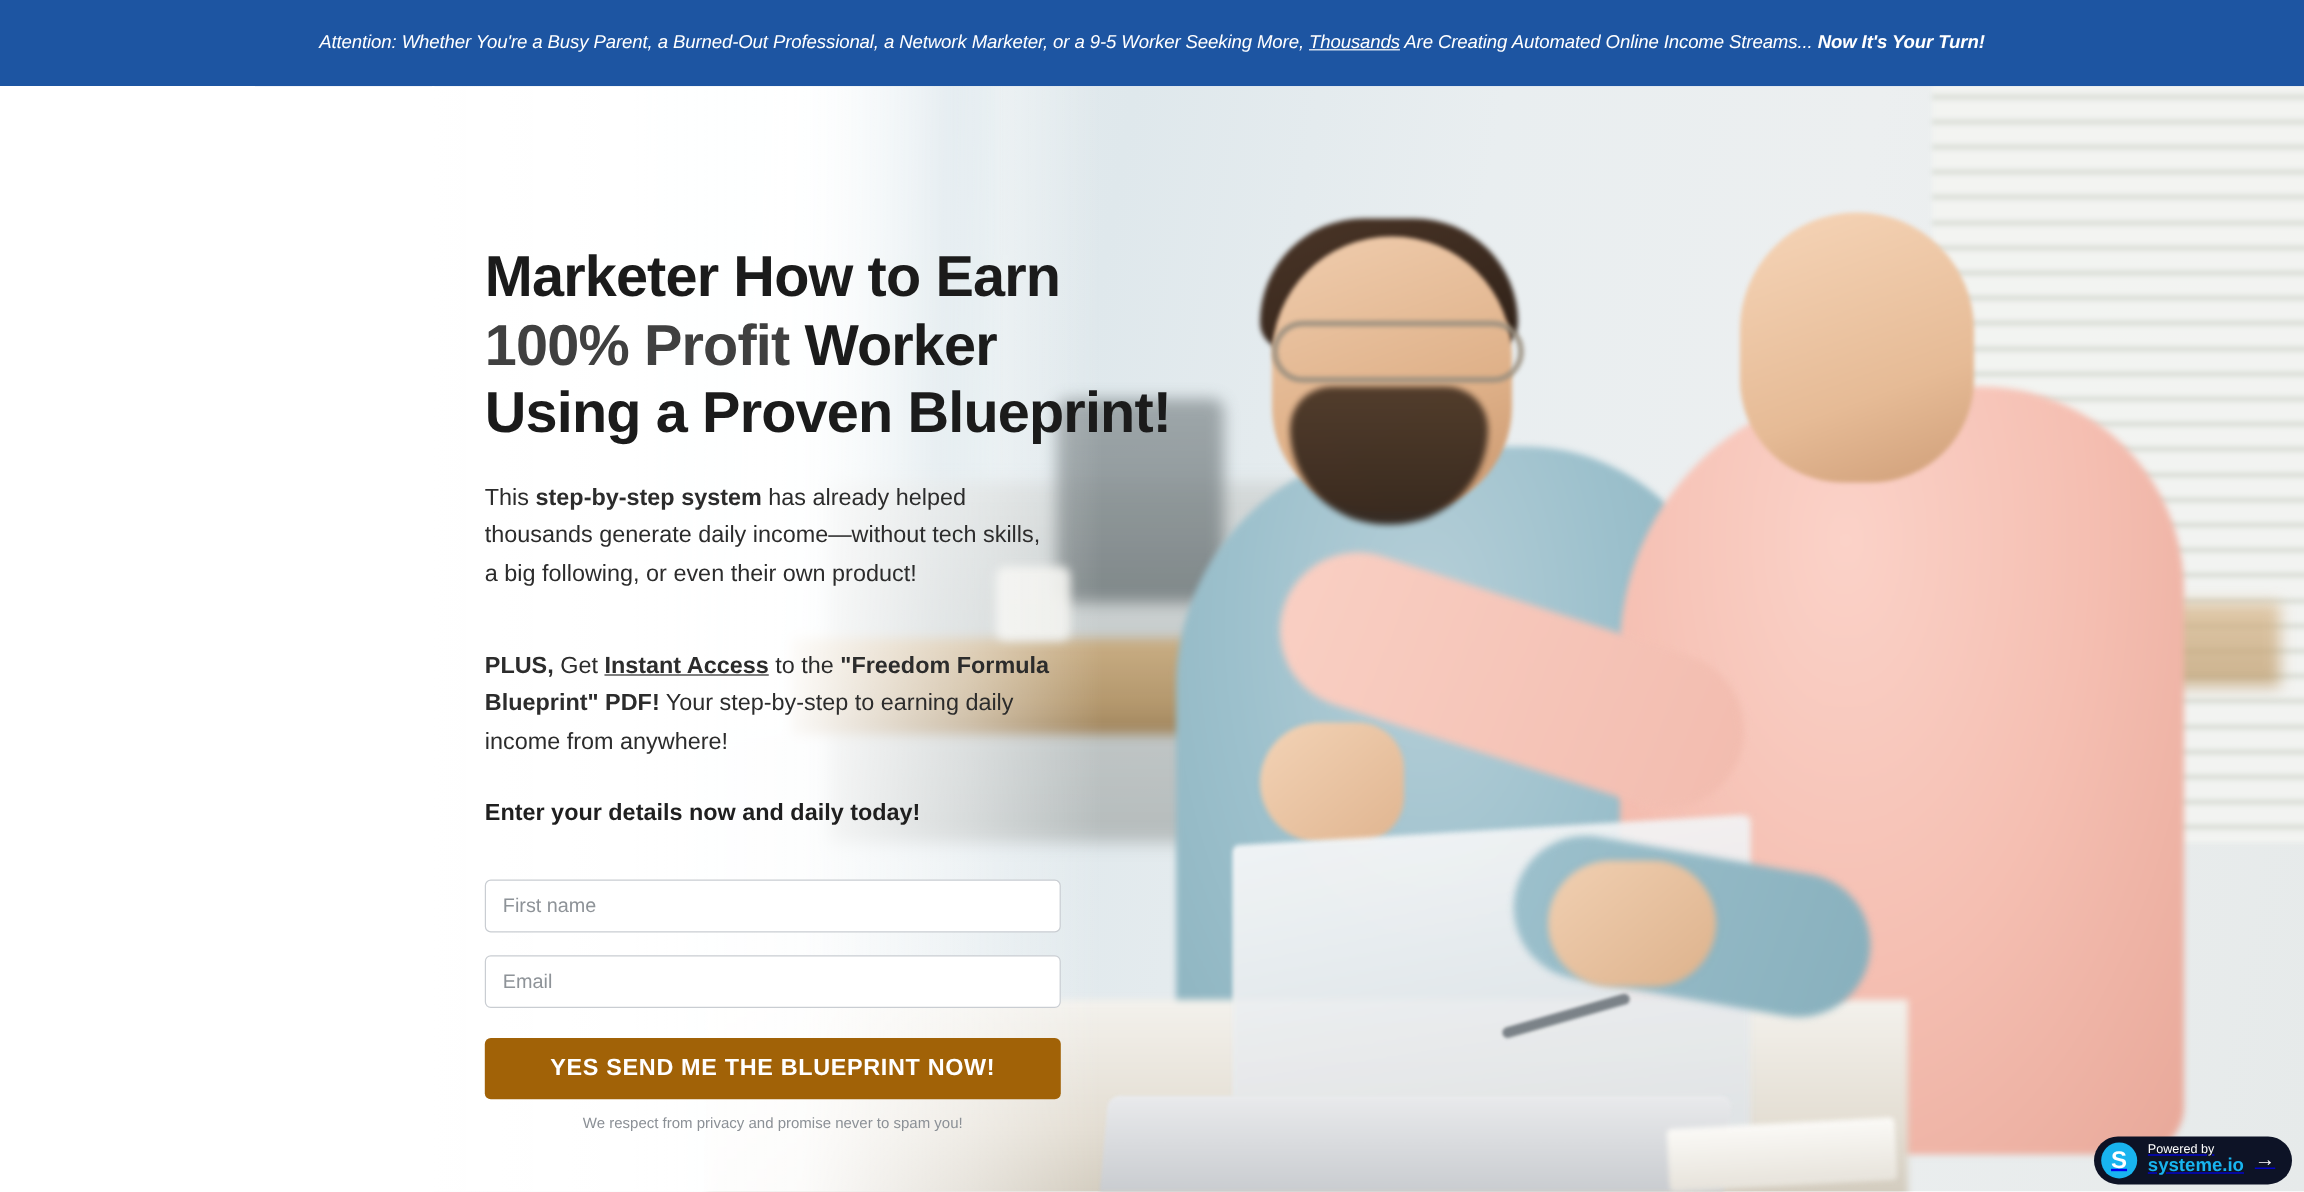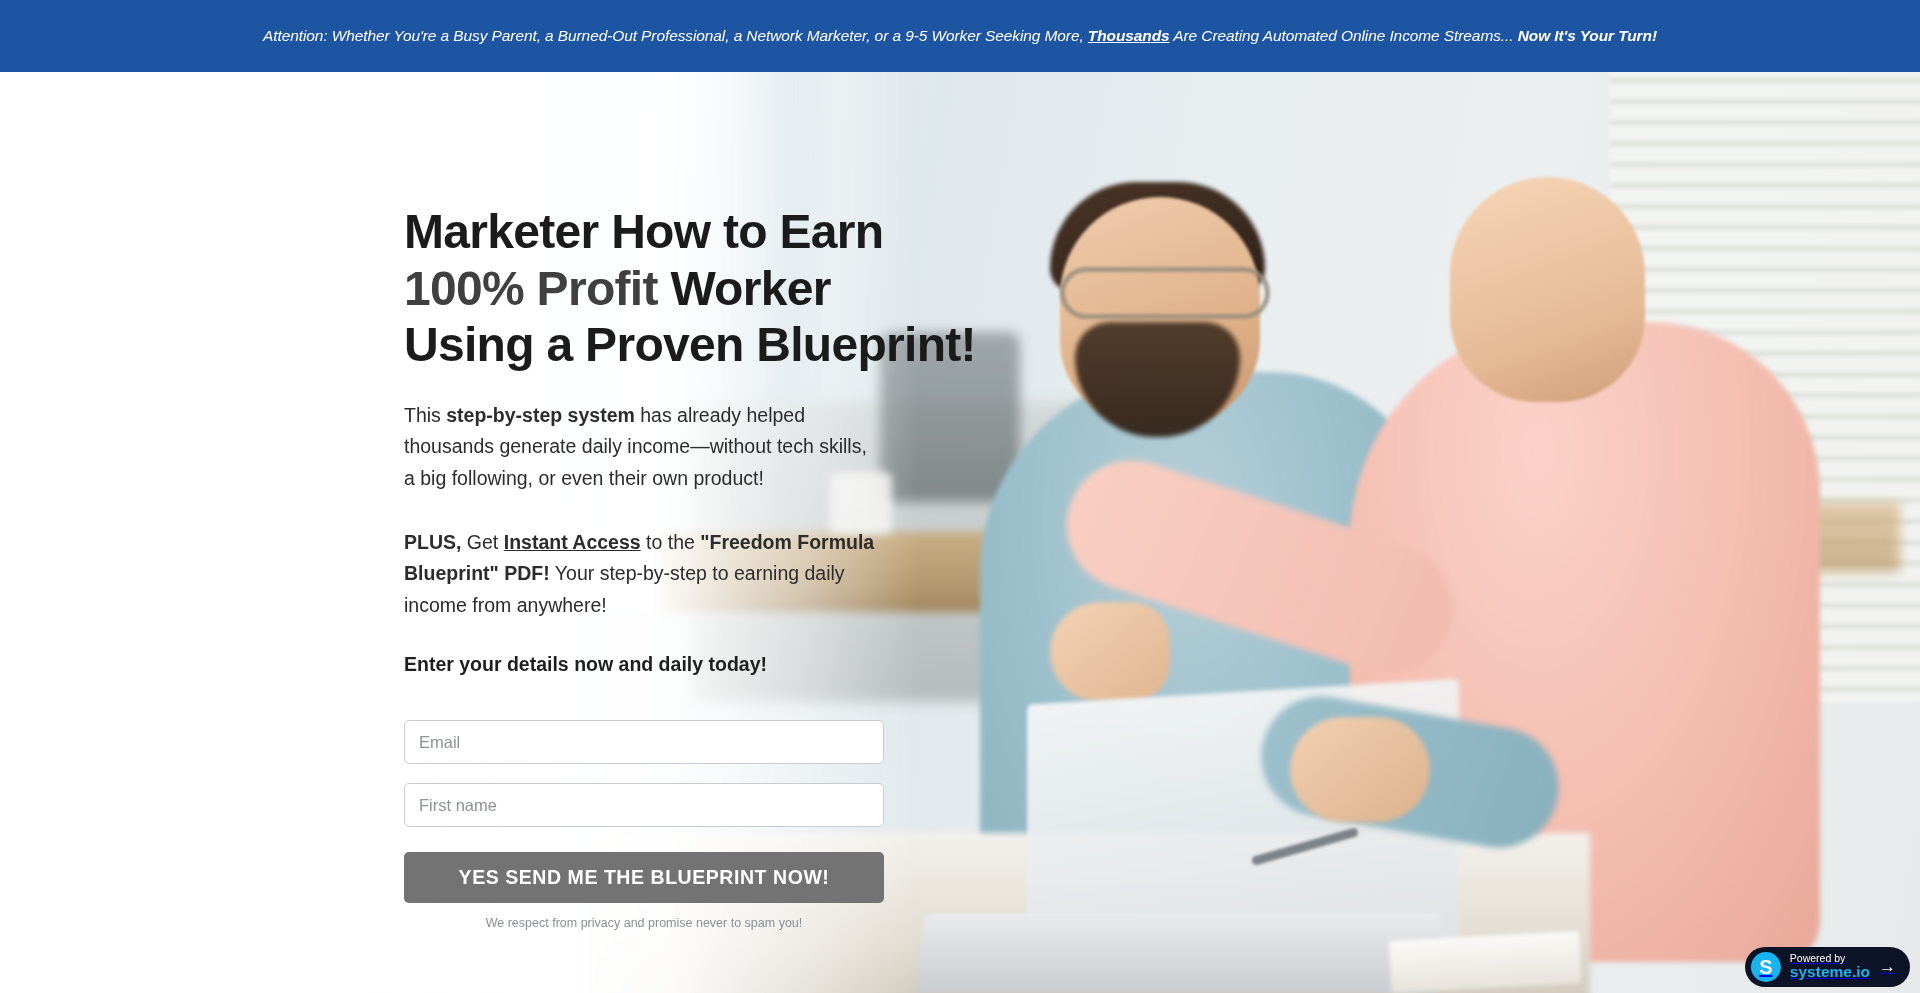--- a/index.html
+++ b/index.html
@@ -18,21 +18,21 @@
     display: flex; align-items: center; justify-content: center;
   }
   .announce-text {
     color: #ffffff;
     font-size: 15.5px;
     font-style: italic;
     letter-spacing: -0.1px;
     white-space: nowrap;
   }
   .announce-text b { font-weight: 700; }
-  .announce-text u.strong { font-weight: 700; text-decoration: underline; }
+  .announce-text u.strong { font-weight: 400; text-decoration: underline; }
 
   
   .hero {
     position: absolute; left: 0; top: 72px;
     width: 1920px; height: 921px;
     background: #ffffff;
     overflow: hidden;
   }
 
   
@@ -217,21 +217,21 @@
 
   .para {
     margin-top: 26px;
     font-size: 19.5px;
     line-height: 1.62;
     color: #2c2c2c;
     max-width: 472px;
   }
   .para b { font-weight: 700; }
   .para u.ia { font-weight: 700; text-decoration: underline; }
-  .para-2 { margin-top: 32px; max-width: 478px; }
+  .para-2 { margin-top: 45px; max-width: 478px; }
   .lead-in {
     margin-top: 32px;
     font-size: 19.5px;
     font-weight: 700;
     color: #1f1f1f;
   }
 
   
   .form {
     margin-top: 44px;
@@ -249,21 +249,21 @@
     color: #2c2c2c;
     outline: none;
   }
   .field::placeholder { color: #8e9398; }
   .field + .field { margin-top: 19px; }
 
   .cta {
     display: block;
     width: 480px; height: 51px;
     margin-top: 25px;
-    background: #737373;
+    background: #a16207;
     border: none; border-radius: 5px;
     color: #ffffff;
     font-family: "Liberation Sans", sans-serif;
     font-size: 19.5px;
     font-weight: 700;
     letter-spacing: .55px;
     cursor: pointer;
   }
   .privacy {
     margin-top: 13px;
@@ -354,22 +354,22 @@
       <span>This </span><b>step-by-step system</b><span> has already helped thousands generate daily income—without tech skills, a big following, or even their own product!</span>
     </p>
 
     <p class="para para-2">
       <b>PLUS,</b><span> Get </span><u class="ia">Instant Access</u><span> to the </span><b>"Freedom Formula Blueprint" PDF!</b><span> Your step-by-step to earning daily income from anywhere!</span>
     </p>
 
     <p class="lead-in">Enter your details now and daily today!</p>
 
     <div class="form">
+      <input class="field" type="text" placeholder="First name" style="">
       <input class="field" type="email" placeholder="Email" style="">
-      <input class="field" type="text" placeholder="First name" style="">
       <button class="cta">YES SEND ME THE BLUEPRINT NOW!</button>
       <div class="privacy">We respect from privacy and promise never to spam you!</div>
     </div>
 
   </div>
 
   <a class="badge" href="#">
     <span class="badge-logo">S</span>
     <span class="badge-txt">
       <span class="badge-powered">Powered by</span>

